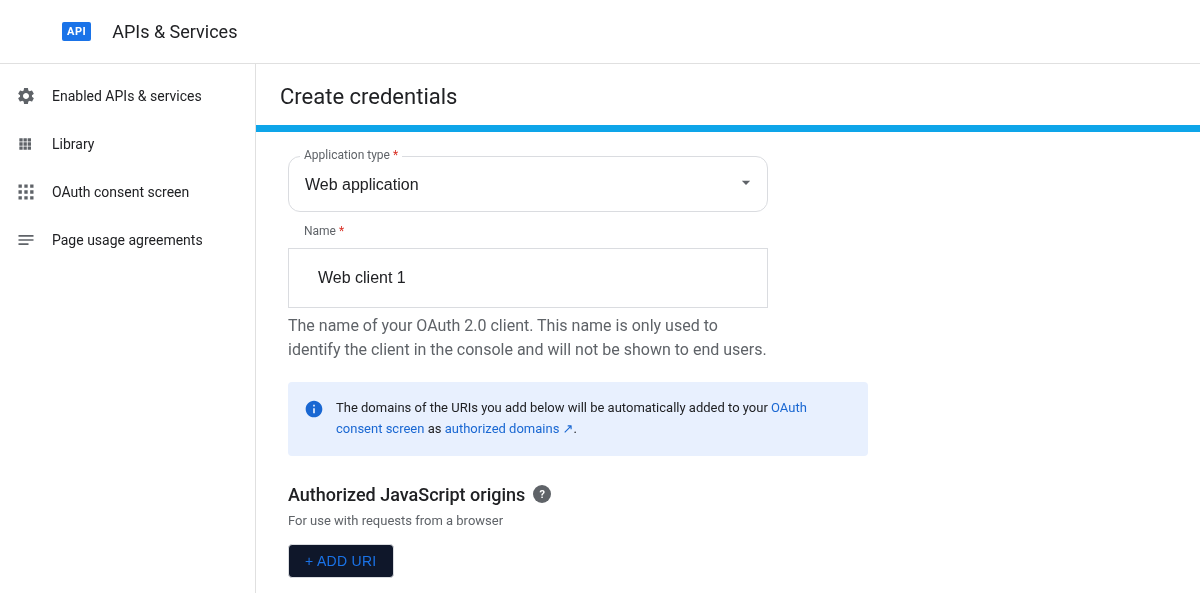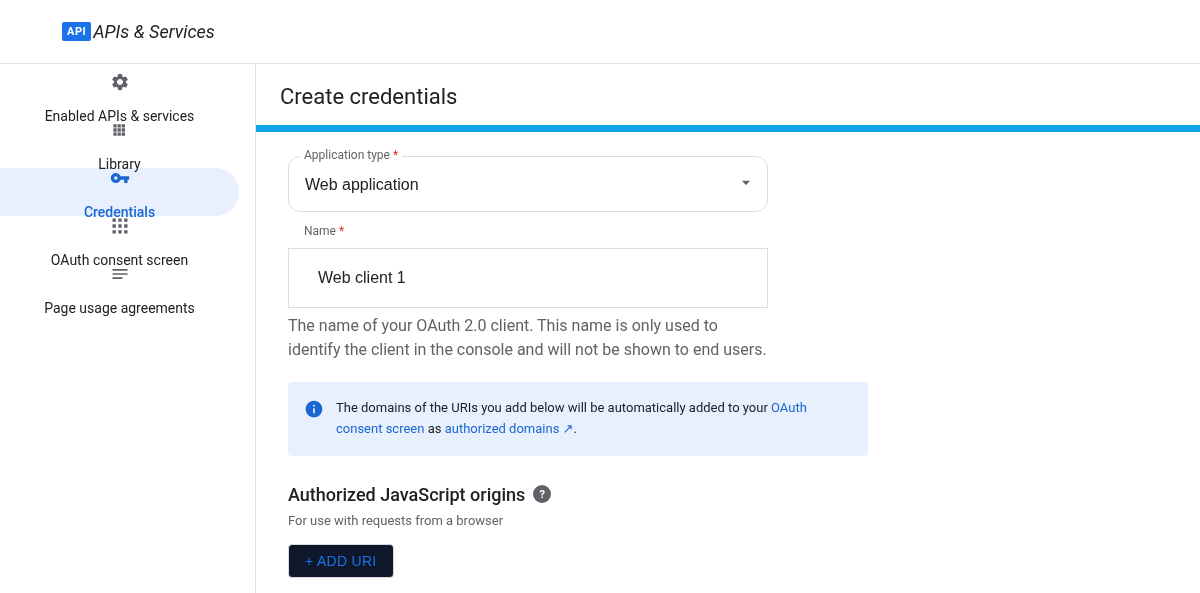--- a/index.html
+++ b/index.html
@@ -23,37 +23,36 @@
       border-bottom: 1px solid #e0e0e0;
       background: #fff;
       position: fixed;
       top: 0; left: 0; right: 0;
       z-index: 10;
     }
     .api-logo {
       display: flex;
       align-items: center;
       gap: 8px;
-      margin-right: 2px;
+      margin-right: 21px;
       padding-left: 46px;
     }
     .api-badge {
       background: #1a73e8;
       color: #fff;
       font-size: 11px;
       font-weight: 700;
       padding: 3px 5px;
       border-radius: 2px;
       letter-spacing: 0.5px;
     }
     .header-title {
       font-size: 18px;
       color: #202124;
       font-weight: 400;
-      font-style: italic;
     }
 
     
     .layout {
       display: flex;
       margin-top: 64px;
       height: calc(593px - 64px);
     }
 
     
@@ -70,21 +69,20 @@
       align-items: center;
       gap: 16px;
       padding: 0 16px;
       height: 48px;
       cursor: pointer;
       border-radius: 0 24px 24px 0;
       margin-right: 16px;
       color: #202124;
       font-size: 14px;
       font-weight: 400;
-      flex-direction: column;
     }
     .sidebar-item.active {
       background: #e8f0fe;
       color: #1967d2;
       font-weight: 500;
     }
     .sidebar-item.active .sidebar-icon {
       color: #1967d2;
     }
     .sidebar-icon {
@@ -299,28 +297,20 @@
 
     <div class="sidebar-item">
       <span class="sidebar-icon">
         <svg width="20" height="20" viewBox="0 0 24 24" fill="currentColor">
           <path d="M4,5h4v4H4V5z M4,10h4v4H4V10z M4,15h4v4H4V15z M9,5h4v4H9V5z M9,10h4v4H9V10z M9,15h4v4H9V15z M14,5h4v4h-4V5z M14,10h4v4h-4V10z M14,15h4v4h-4V15z"></path>
         </svg>
       </span>
       <span class="sidebar-label">Library</span>
     </div>
 
-    <div class="sidebar-item active">
-      <span class="sidebar-icon">
-        <svg width="20" height="20" viewBox="0 0 24 24" fill="currentColor">
-          <path d="M12.65,10C11.83,7.67,9.61,6,7,6c-3.31,0-6,2.69-6,6s2.69,6,6,6c2.61,0,4.83-1.67,5.65-4H17v4h4v-4h2v-4H12.65z M7,14c-1.1,0-2-0.9-2-2s0.9-2,2-2s2,0.9,2,2S8.1,14,7,14z"></path>
-        </svg>
-      </span>
-      <span class="sidebar-label">Credentials</span>
-    </div>
 
     <div class="sidebar-item">
       <span class="sidebar-icon">
         <svg width="20" height="20" viewBox="0 0 24 24" fill="currentColor">
           <path d="M3,3h4v4H3V3z M3,10h4v4H3V10z M3,17h4v4H3V17z M10,3h4v4h-4V3z M10,10h4v4h-4V10z M10,17h4v4h-4V17z M17,3h4v4h-4V3z M17,10h4v4h-4V10z M17,17h4v4h-4V17z"></path>
         </svg>
       </span>
       <span class="sidebar-label">OAuth consent screen</span>
     </div>
 

